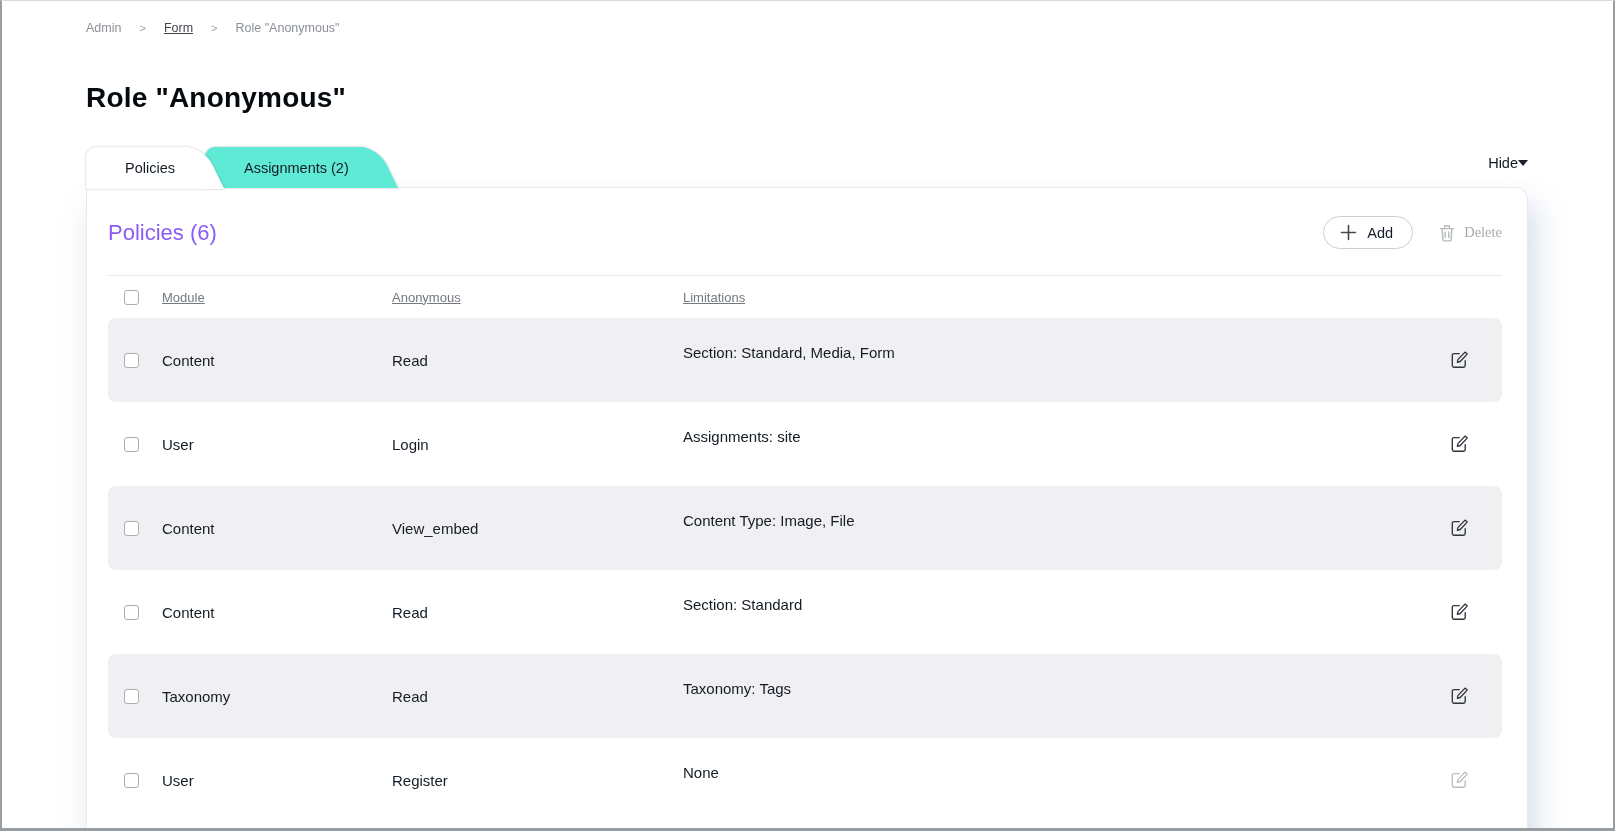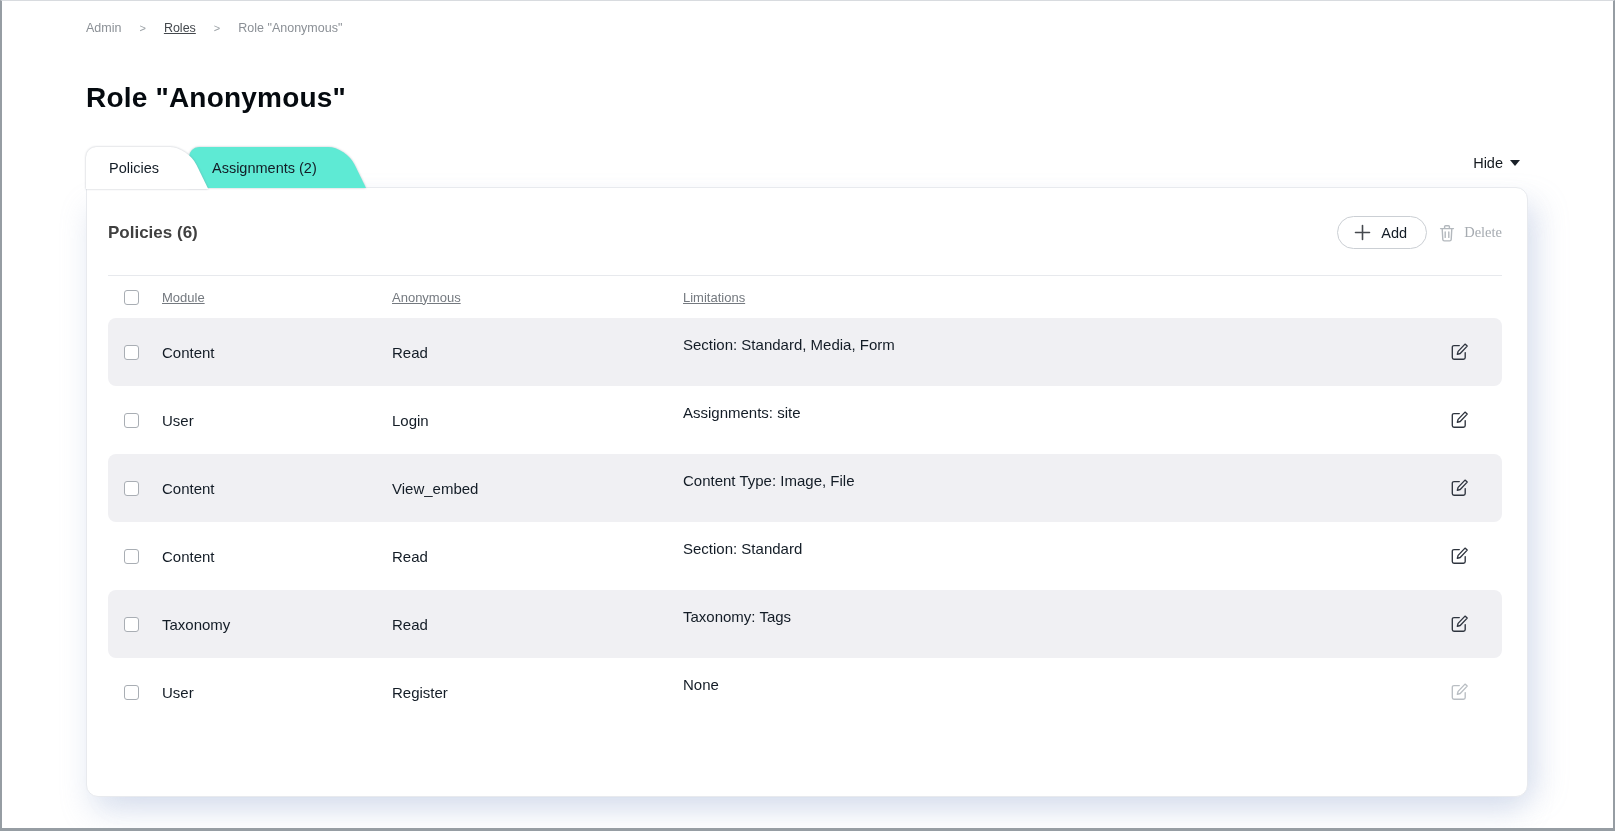--- a/index.html
+++ b/index.html
@@ -60,28 +60,28 @@
     content:"";
     position:absolute;
     top:0; bottom:0; right:-27px;
     width:54px;
     background:inherit;
     border-top-right-radius:18px;
     transform:skewX(26deg);
   }
   .tab.active { background:#ffffff; z-index:2; height:42px; margin-bottom:-1px; }
   .tab.inactive { background:#5eead4; z-index:1; margin-left:18px; }
-  .tab-label { position:relative; z-index:2; white-space:nowrap; }
+  .tab-label { position:relative; z-index:2; white-space:nowrap;margin-left:16px; }
 
   .hide-toggle {
     position:absolute;
-    right:8px; top:8px;
-    display:flex;
-    align-items:center;
-    gap:7px;
+    right:0; top:8px;
+    display:flex;
+    align-items:center;
+    gap:0;
     font-size:14.5px;
     color:#14191f;
     cursor:pointer;
   }
   .caret-down {
     width:0; height:0;
     border-left:5px solid transparent;
     border-right:5px solid transparent;
     border-top:6px solid #1a2128;
   }
@@ -97,22 +97,22 @@
     box-shadow:0 18px 30px -4px rgba(150,170,210,.30), 20px 8px 30px -8px rgba(150,170,210,.22);
     padding:0 25px 58px 21px;
     z-index:2;
   }
   .panel-header {
     display:flex;
     justify-content:space-between;
     align-items:center;
     padding:28px 0 26px;
   }
-  .panel-title { font-size:17px; font-weight:700; color:#404040; }
-  .panel-actions { display:flex; align-items:center; gap:12px; }
+  .panel-title { font-size:22px; font-weight:400; color:#8b5cf6; }
+  .panel-actions { display:flex; align-items:center; gap:26px; }
 
   .add-button {
     display:flex;
     align-items:center;
     gap:10px;
     padding:7px 19px 7px 16px;
     background:#ffffff;
     border:1px solid #cbcfd4;
     border-radius:18px;
     font-size:14.5px;
@@ -134,21 +134,21 @@
 
   .header-divider { border-top:1px solid #e7e9ed; }
 
   
   .thead, .trow {
     display:grid;
     grid-template-columns:54px 230px 291px 1fr 86px;
     align-items:center;
   }
   .thead { height:42px; font-size:13px; color:#74797f;text-decoration:underline; }
-  .trow { height:68px; border-radius:8px; font-size:15px; color:#131c26; }
+  .trow { height:84px; border-radius:8px; font-size:15px; color:#131c26; }
   .trow.striped { background:#f0f0f3; }
 
   .cell.cb { display:flex; justify-content:flex-start; padding-left:16px; }
   .checkbox {
     width:15px; height:15px;
     border:1px solid #a9aeb4;
     border-radius:3px;
     background:#ffffff;
     display:inline-block;
     cursor:pointer;
@@ -162,21 +162,21 @@
   .edit-btn.disabled { color:#b9bec3; cursor:default; }
 
   .icon { line-height:0; display:inline-flex; }
 </style>
 </head>
 <body>
 
 <nav class="breadcrumb">
   <span>Admin</span>
   <span class="crumb-sep">&gt;</span>
-  <span class="crumb-link">Roles</span>
+  <span class="crumb-link">Form</span>
   <span class="crumb-sep">&gt;</span>
   <span>Role "Anonymous"</span>
 </nav>
 
 <h1 class="page-title">Role "Anonymous"</h1>
 
 <div class="tabs-row">
   <div class="tab active">
     <span class="tab-label">Policies</span>
   </div>

